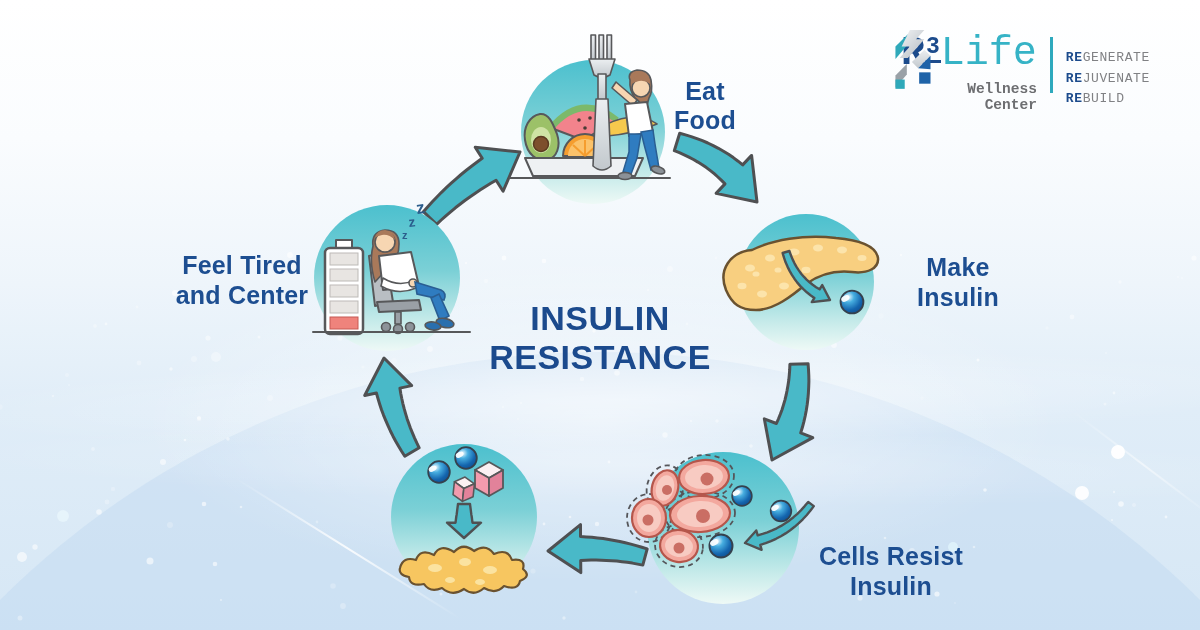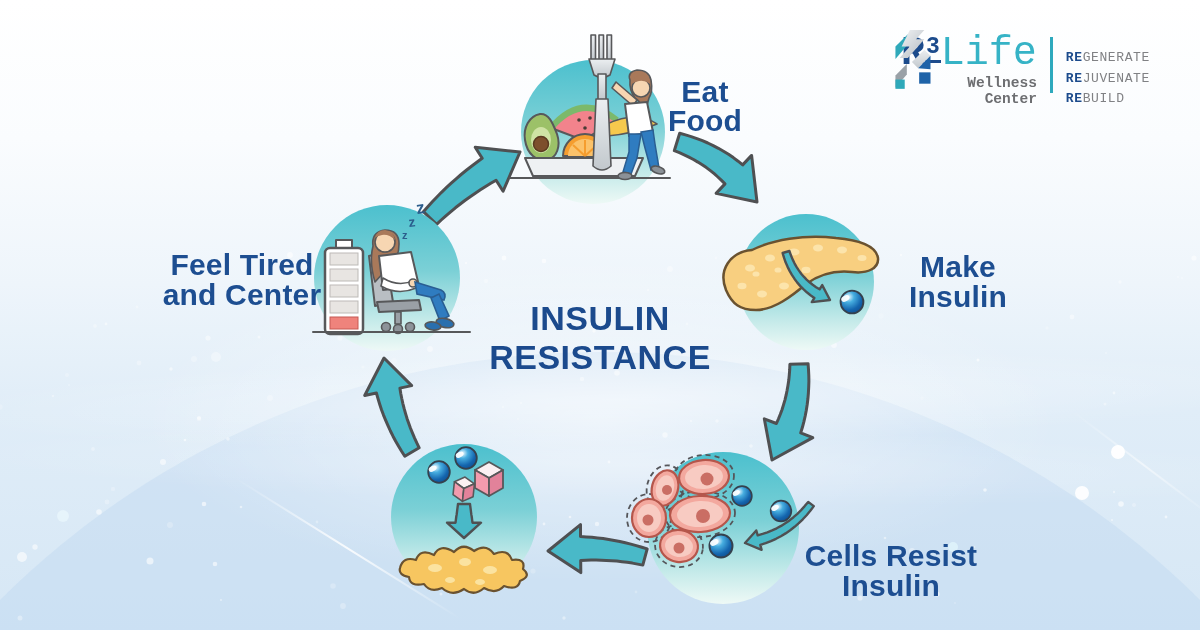--- a/index.html
+++ b/index.html
@@ -15,31 +15,31 @@
   .band2{left:-60px;top:425px;width:1400px;height:80px;opacity:.6;transform:rotate(1deg);}
   .streak{position:absolute;height:2px;background:linear-gradient(90deg,rgba(255,255,255,0),rgba(255,255,255,0.85),rgba(255,255,255,0));transform-origin:left center;}
   .streak1{left:235px;top:477px;width:265px;transform:rotate(32deg);}
   .streak2{left:1072px;top:410px;width:180px;transform:rotate(37deg);opacity:.6;}
   svg{position:absolute;overflow:visible;}
   #speckles,#big-arrows{left:0;top:0;pointer-events:none;}
   .arrow{fill:#49b9c8;stroke:#4f5052;stroke-width:3px;stroke-linejoin:round;stroke-linecap:round;}
   .arrow-sm{stroke-width:2.4px;}
   .outline{stroke:#57585a;stroke-width:2px;stroke-linejoin:round;stroke-linecap:round;}
   .thin{stroke-width:1.6px;}
-  .step-label{position:absolute;color:#1d4e91;font-weight:bold;font-size:30px;line-height:30px;
+  .step-label{position:absolute;color:#1d4e91;font-weight:bold;font-size:25px;line-height:30px;
     text-align:center;letter-spacing:.2px;}
   .main-title{position:absolute;left:438px;top:299px;width:324px;text-align:center;color:#1b4a8d;
     font-weight:bold;font-size:34px;line-height:39px;letter-spacing:.5px;}
   
   .logo{position:absolute;left:893px;top:28px;display:flex;align-items:flex-start;font-family:Liberation Mono, monospace;}
   .logo-text{display:flex;flex-direction:column;align-items:flex-end;margin-left:8px;}
   .brand{font-size:40px;line-height:38px;font-weight:bold;color:#1c4b8c;white-space:nowrap;}
   .brand .b3{font-size:23px;vertical-align:11px;border-bottom:3px solid #1c4b8c;padding:0 1px 0 1px;}
   .brand .blife{color:#36b3c6;font-weight:normal;}
-  .brand-sub{margin-top:2px;font-size:14.5px;line-height:16px;color:#6d6e71;text-align:right;font-weight:bold;}
+  .brand-sub{margin-top:8px;font-size:14.5px;line-height:16px;color:#6d6e71;text-align:right;font-weight:bold;}
   .logo-divider{width:3px;height:56px;background:#2ea9bd;margin:9px 13px 0 13px;}
   .taglines{margin-top:20px;font-size:13px;line-height:20.5px;letter-spacing:.6px;white-space:nowrap;}
   .taglines .re{font-weight:bold;color:#1c4b8c;}
   .taglines .rest{color:#808184;}
   svg text.zz{font-family:"Liberation Sans",sans-serif;font-weight:bold;fill:#2b5d8c;}
 </style>
 </head>
 <body>
 
 <div class="canvas">

